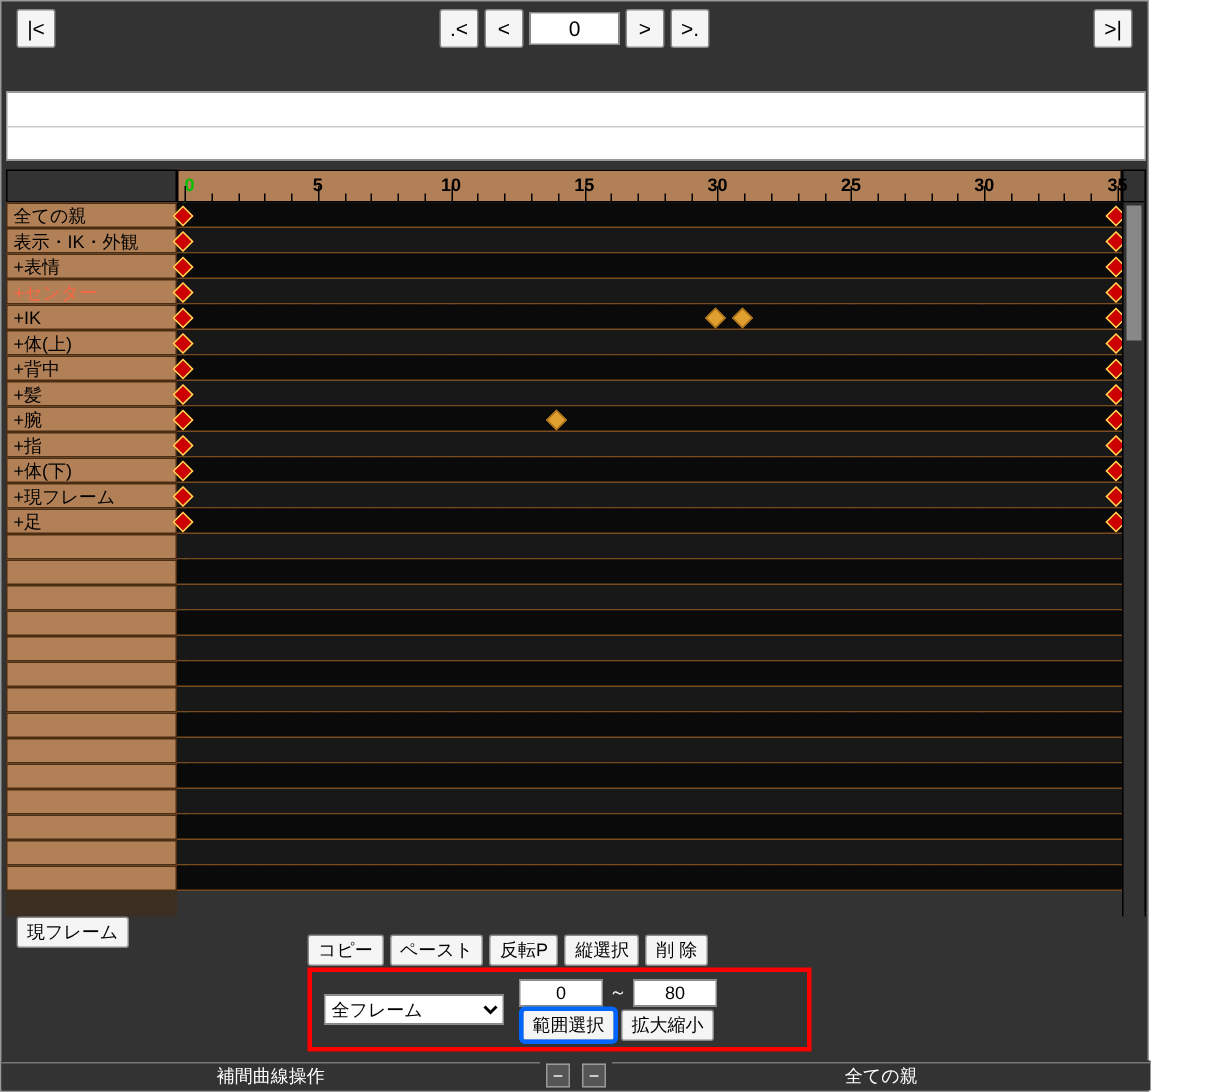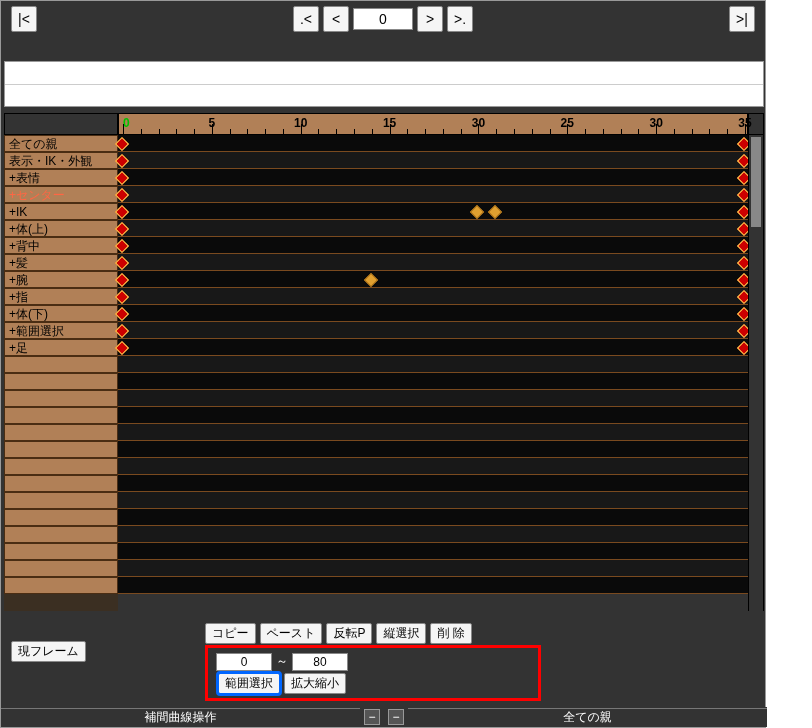--- a/index.html
+++ b/index.html
@@ -48,21 +48,21 @@
   .track-area .vline.blue { background:#5a5aff; width:1px;}
   .track-area .vline.brown { background:#3a2a18;}
   .track-area .cursor-line { position:absolute; top:0; bottom:0; left:4px; width:2px; background:#00c000;}
 
   .key { position:absolute; width:10px; height:10px; background:#cc0000; transform:translate(-50%,-50%) rotate(45deg); border:1px solid #ffdd55;}
   .key.gold { background:#e0a030; border:1px solid #aa7018;}
 
   .vscroll { width:16px; background:#333; border-left:1px solid #000; border-right:1px solid #000; position:relative; }
   .vscroll .thumb { position:absolute; top:2px; left:2px; right:2px; height:90px; background:#888;}
 
-  .bottom-bone-ctrl { position:absolute; left:10px; top:640px; }
+  .bottom-bone-ctrl { position:absolute; left:10px; top:610px; }
   .btn { background:#f5f5f5; border:1px solid #888; padding:1px 6px; font-size:12px; cursor:pointer; border-radius:2px;}
 
   .bottom-btns { position:absolute; left:204px; top:622px; display:flex; gap:4px;}
   .red-box { position:absolute; left:204px; top:644px; width:336px; height:56px; border:3px solid #f00; display:flex; align-items:center; padding:4px 8px; gap:10px;}
   .select { width:120px; height:20px; background:#fff; border:1px solid #888; font-size:12px;}
   .range-group { display:flex; flex-direction:column; gap:2px; align-items:center;}
   .range-row { display:flex; align-items:center; gap:4px;}
   .range-input { width:56px; height:18px; text-align:center; border:1px solid #888; font-size:12px;}
   .tilde { color:#fff; font-size:12px;}
   .btn-row2 { display:flex; gap:4px;}
@@ -150,21 +150,21 @@
             <div class="bone-row" style="height: 17px;">表示・IK・外観</div>
             <div class="bone-row" style="height: 17px;">+表情</div>
             <div class="bone-row selected" style="height: 17px;">+センター</div>
             <div class="bone-row" style="height: 17px;">+IK</div>
             <div class="bone-row" style="height: 17px;">+体(上)</div>
             <div class="bone-row" style="height: 17px;">+背中</div>
             <div class="bone-row" style="height: 17px;">+髪</div>
             <div class="bone-row" style="height: 17px;">+腕</div>
             <div class="bone-row" style="height: 17px;">+指</div>
             <div class="bone-row" style="height: 17px;">+体(下)</div>
-            <div class="bone-row" style="height: 17px;">+範囲選択</div>
+            <div class="bone-row" style="height: 17px;">+現フレーム</div>
             <div class="bone-row" style="height: 17px;">+足</div>
             <div class="bone-row empty" style="height: 17px;"></div>
             <div class="bone-row empty" style="height: 17px;"></div>
             <div class="bone-row empty" style="height: 17px;"></div>
             <div class="bone-row empty" style="height: 17px;"></div>
             <div class="bone-row empty" style="height: 17px;"></div>
             <div class="bone-row empty" style="height: 17px;"></div>
             <div class="bone-row empty" style="height: 17px;"></div>
             <div class="bone-row empty" style="height: 17px;"></div>
             <div class="bone-row empty" style="height: 17px;"></div>
@@ -281,20 +281,23 @@
 
     <div class="bottom-btns">
       <button class="btn">コピー</button>
       <button class="btn">ペースト</button>
       <button class="btn">反転P</button>
       <button class="btn">縦選択</button>
       <button class="btn">削  除</button>
     </div>
 
     <div class="red-box">
+      <select class="select">
+        <option>全フレーム</option>
+      </select>
       <div class="range-group">
         <div class="range-row">
           <input class="range-input" value="0" style="">
           <span class="tilde">～</span>
           <input class="range-input" value="80" style="">
         </div>
         <div class="btn-row2">
           <button class="btn blue-hl">範囲選択</button>
           <button class="btn">拡大縮小</button>
         </div>

